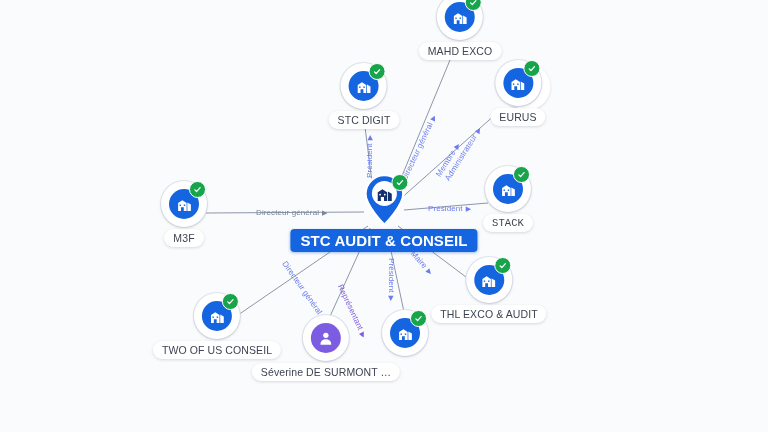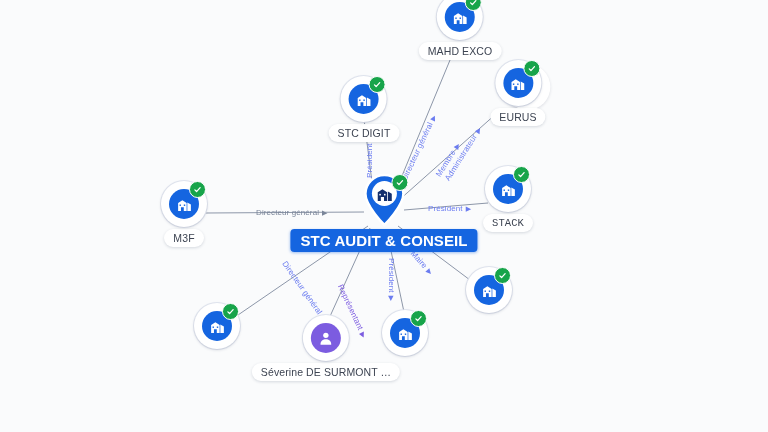--- a/index.html
+++ b/index.html
@@ -111,21 +111,21 @@
             </svg>
           </div>
           <div class="check">
             <svg width="9" height="9" viewBox="0 0 24 24" aria-hidden="true">
               <path fill="none" stroke="#ffffff" stroke-width="3.4" stroke-linecap="round" stroke-linejoin="round" d="M5 13l4.5 4.5L19 7"></path>
             </svg>
           </div>
         </div>
         <div class="node-label">MAHD EXCO</div>
       </div>
-      <div class="node" style="left: 364px; top: 109px;">
+      <div class="node" style="left: 364px; top: 96px;">
         <div class="node-hit">
           <div class="halo"></div>
           <div class="disc">
             <svg width="17" height="17" viewBox="0 0 24 24" aria-hidden="true">
               <path fill="#ffffff" d="M3 21V10l6-4 6 4v11h-4v-5H7v5H3z"></path>
               <path fill="#ffffff" d="M16 21V9l5 3v9h-5z"></path>
               <rect x="5" y="12" width="2" height="2" fill="#1565e0"></rect>
               <rect x="11" y="12" width="2" height="2" fill="#1565e0"></rect>
             </svg>
           </div>
@@ -204,38 +204,40 @@
               <rect x="5" y="12" width="2" height="2" fill="#1565e0"></rect>
               <rect x="11" y="12" width="2" height="2" fill="#1565e0"></rect>
             </svg>
           </div>
           <div class="check">
             <svg width="9" height="9" viewBox="0 0 24 24" aria-hidden="true">
               <path fill="none" stroke="#ffffff" stroke-width="3.4" stroke-linecap="round" stroke-linejoin="round" d="M5 13l4.5 4.5L19 7"></path>
             </svg>
           </div>
         </div>
+        <div class="node-label">THL EXCO &amp; AUDIT</div>
       </div>
       <div class="node" style="left: 217px; top: 326px;">
         <div class="node-hit">
           <div class="halo"></div>
           <div class="disc">
             <svg width="17" height="17" viewBox="0 0 24 24" aria-hidden="true">
               <path fill="#ffffff" d="M3 21V10l6-4 6 4v11h-4v-5H7v5H3z"></path>
               <path fill="#ffffff" d="M16 21V9l5 3v9h-5z"></path>
               <rect x="5" y="12" width="2" height="2" fill="#1565e0"></rect>
               <rect x="11" y="12" width="2" height="2" fill="#1565e0"></rect>
             </svg>
           </div>
           <div class="check">
             <svg width="9" height="9" viewBox="0 0 24 24" aria-hidden="true">
               <path fill="none" stroke="#ffffff" stroke-width="3.4" stroke-linecap="round" stroke-linejoin="round" d="M5 13l4.5 4.5L19 7"></path>
             </svg>
           </div>
         </div>
+        <div class="node-label">TWO OF US CONSEIL</div>
       </div>
       <div class="node" style="left: 405px; top: 333px;">
         <div class="node-hit">
           <div class="halo"></div>
           <div class="disc">
             <svg width="17" height="17" viewBox="0 0 24 24" aria-hidden="true">
               <path fill="#ffffff" d="M3 21V10l6-4 6 4v11h-4v-5H7v5H3z"></path>
               <path fill="#ffffff" d="M16 21V9l5 3v9h-5z"></path>
               <rect x="5" y="12" width="2" height="2" fill="#1565e0"></rect>
               <rect x="11" y="12" width="2" height="2" fill="#1565e0"></rect>

